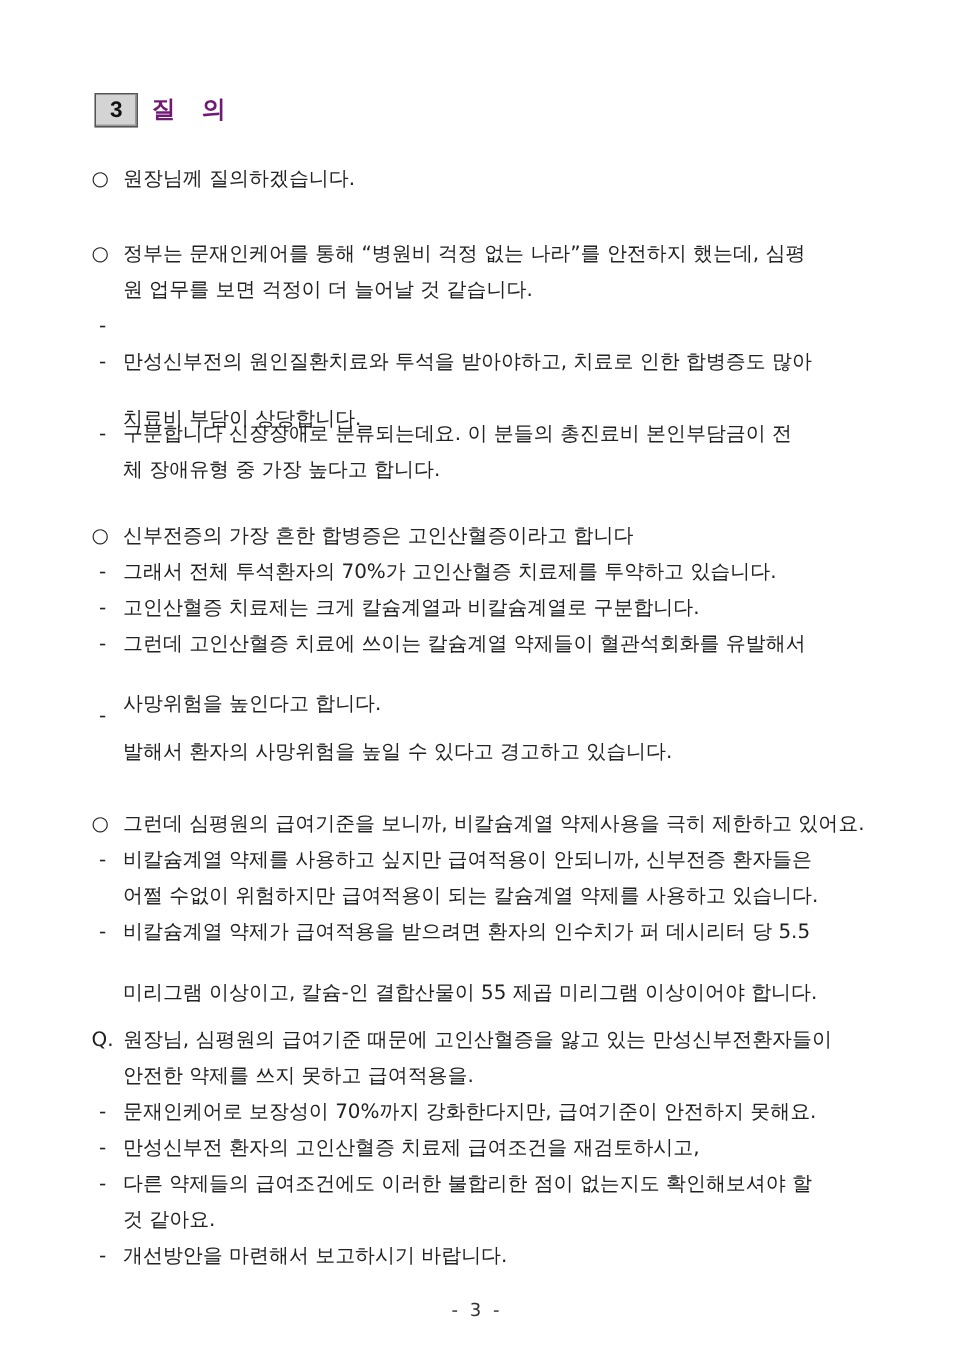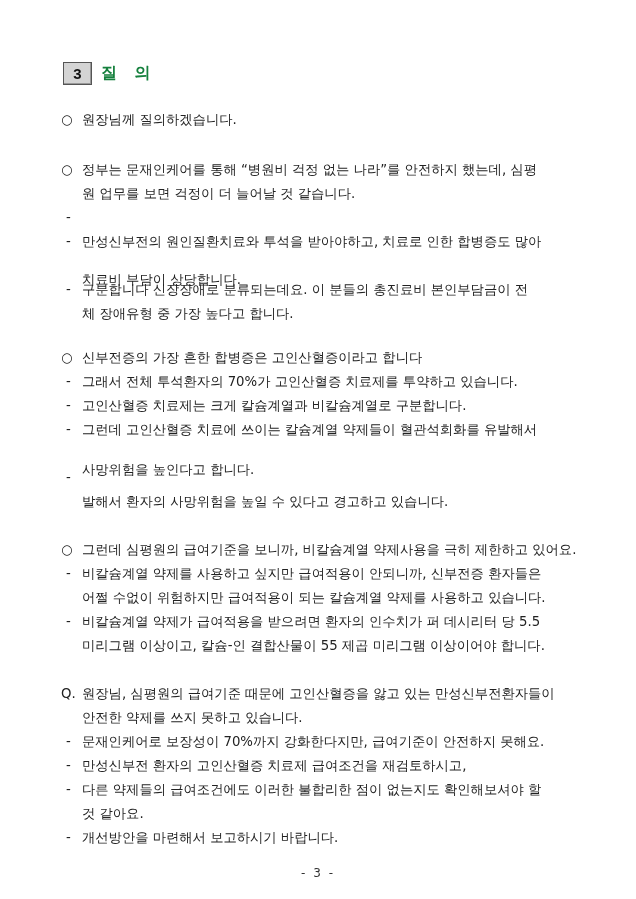--- a/index.html
+++ b/index.html
@@ -41,21 +41,21 @@
       box-shadow: inset -1px -1px 0 #999;
       font-weight: bold;
       font-size: 15px;
       font-family: "Liberation Sans", "DejaVu Sans", sans-serif;
       color: #111;
     }
     .heading-title {
       font-weight: bold;
       font-size: 16px;
       letter-spacing: 6px;
-      color: #15803d;
+      color: #701a75;
     }
     .line {
       position: absolute;
       left: 0;
       font-size: 13.3px;
       line-height: 18px;
       white-space: nowrap;
       color: #222;
     }
     .bul {
@@ -157,29 +157,29 @@
         <span class="bul">-</span>
         <span class="txt">비칼슘계열 약제를 사용하고 싶지만 급여적용이 안되니까, 신부전증 환자들은</span>
       </div>
       <div class="line l-cont1" style="top: 589px; width: 636px; height: 18px; padding-left: 36px;">
         <span class="txt">어쩔 수없이 위험하지만 급여적용이 되는 칼슘계열 약제를 사용하고 있습니다.</span>
       </div>
       <div class="line l-dash" style="top: 613px; width: 636px; height: 18px;">
         <span class="bul">-</span>
         <span class="txt">비칼슘계열 약제가 급여적용을 받으려면 환자의 인수치가 퍼 데시리터 당 5.5</span>
       </div>
-      <div class="line l-cont1" style="top: 637px; width: 540px; height: 18px;">
+      <div class="line l-cont1" style="top: 654px; width: 540px; height: 18px;">
         <span class="txt">미리그램 이상이고, 칼슘-인 결합산물이 55 제곱 미리그램 이상이어야 합니다.</span>
       </div>
       <div class="line l-q" style="top: 685px; width: 636px; height: 18px;">
         <span class="bul">Q.</span>
         <span class="txt">원장님, 심평원의 급여기준 때문에 고인산혈증을 앓고 있는 만성신부전환자들이</span>
       </div>
       <div class="line l-cont1" style="top: 709px; width: 636px; height: 18px;">
-        <span class="txt">안전한 약제를 쓰지 못하고 있습니다.</span>
+        <span class="txt">안전한 약제를 쓰지 못하고 급여적용을.</span>
       </div>
       <div class="line l-dash" style="top: 733px; width: 636px; height: 18px;">
         <span class="bul">-</span>
         <span class="txt">문재인케어로 보장성이 70%까지 강화한다지만, 급여기준이 안전하지 못해요.</span>
       </div>
       <div class="line l-dash" style="top: 757px; width: 636px; height: 18px;">
         <span class="bul">-</span>
         <span class="txt">만성신부전 환자의 고인산혈증 치료제 급여조건을 재검토하시고,</span>
       </div>
       <div class="line l-dash" style="top: 781px; width: 636px; height: 18px;">

